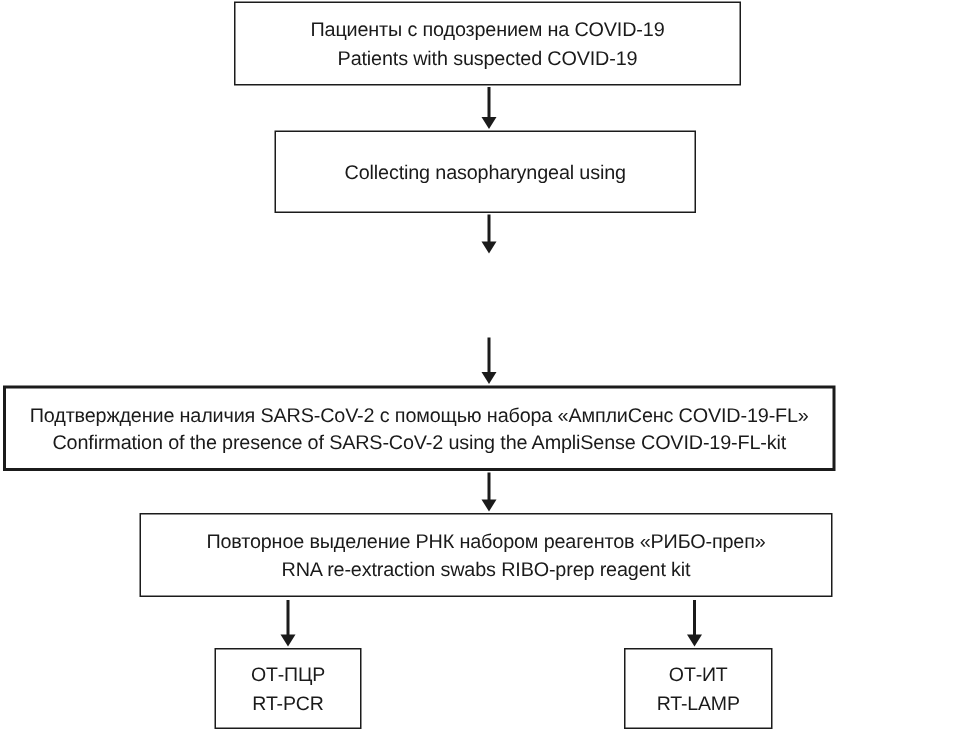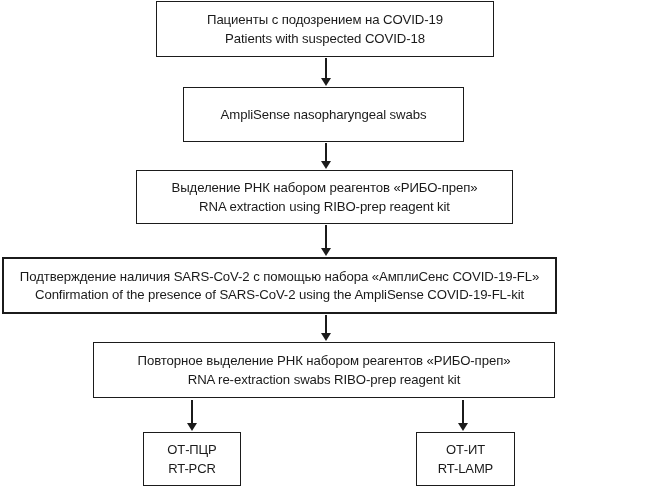--- a/index.html
+++ b/index.html
@@ -95,41 +95,37 @@
   #arrow-6 { left: 463px; top: 400px; height: 31px; }
   #arrow-6 .shaft { height: 24px; }
 </style>
 </head>
 <body>
 
 <div id="flowchart">
 
   <div class="node" id="node-suspected-patients">
     <span class="line-ru">Пациенты с подозрением на COVID-19</span>
-    <span class="line-en">Patients with suspected COVID-18</span>
+    <span class="line-en">Patients with suspected COVID-19</span>
   </div>
 
   <div class="arrow" id="arrow-1">
     <span class="shaft"></span>
     <span class="head"></span>
   </div>
 
   <div class="node" id="node-swab-collection">
-    <span class="line-en">AmpliSense nasopharyngeal swabs</span>
+    <span class="line-en">Collecting nasopharyngeal using</span>
   </div>
 
   <div class="arrow" id="arrow-2">
     <span class="shaft"></span>
     <span class="head"></span>
   </div>
 
-  <div class="node" id="node-rna-extraction">
-    <span class="line-ru">Выделение РНК набором реагентов «РИБО-преп»</span>
-    <span class="line-en">RNA extraction using RIBO-prep reagent kit</span>
-  </div>
 
   <div class="arrow" id="arrow-3">
     <span class="shaft"></span>
     <span class="head"></span>
   </div>
 
   <div class="node heavy" id="node-sars-confirmation">
     <span class="line-ru">Подтверждение наличия SARS-CoV-2 с помощью набора «АмплиСенс COVID-19-FL»</span>
     <span class="line-en">Confirmation of the presence of SARS-CoV-2 using the AmpliSense COVID-19-FL-kit</span>
   </div>

